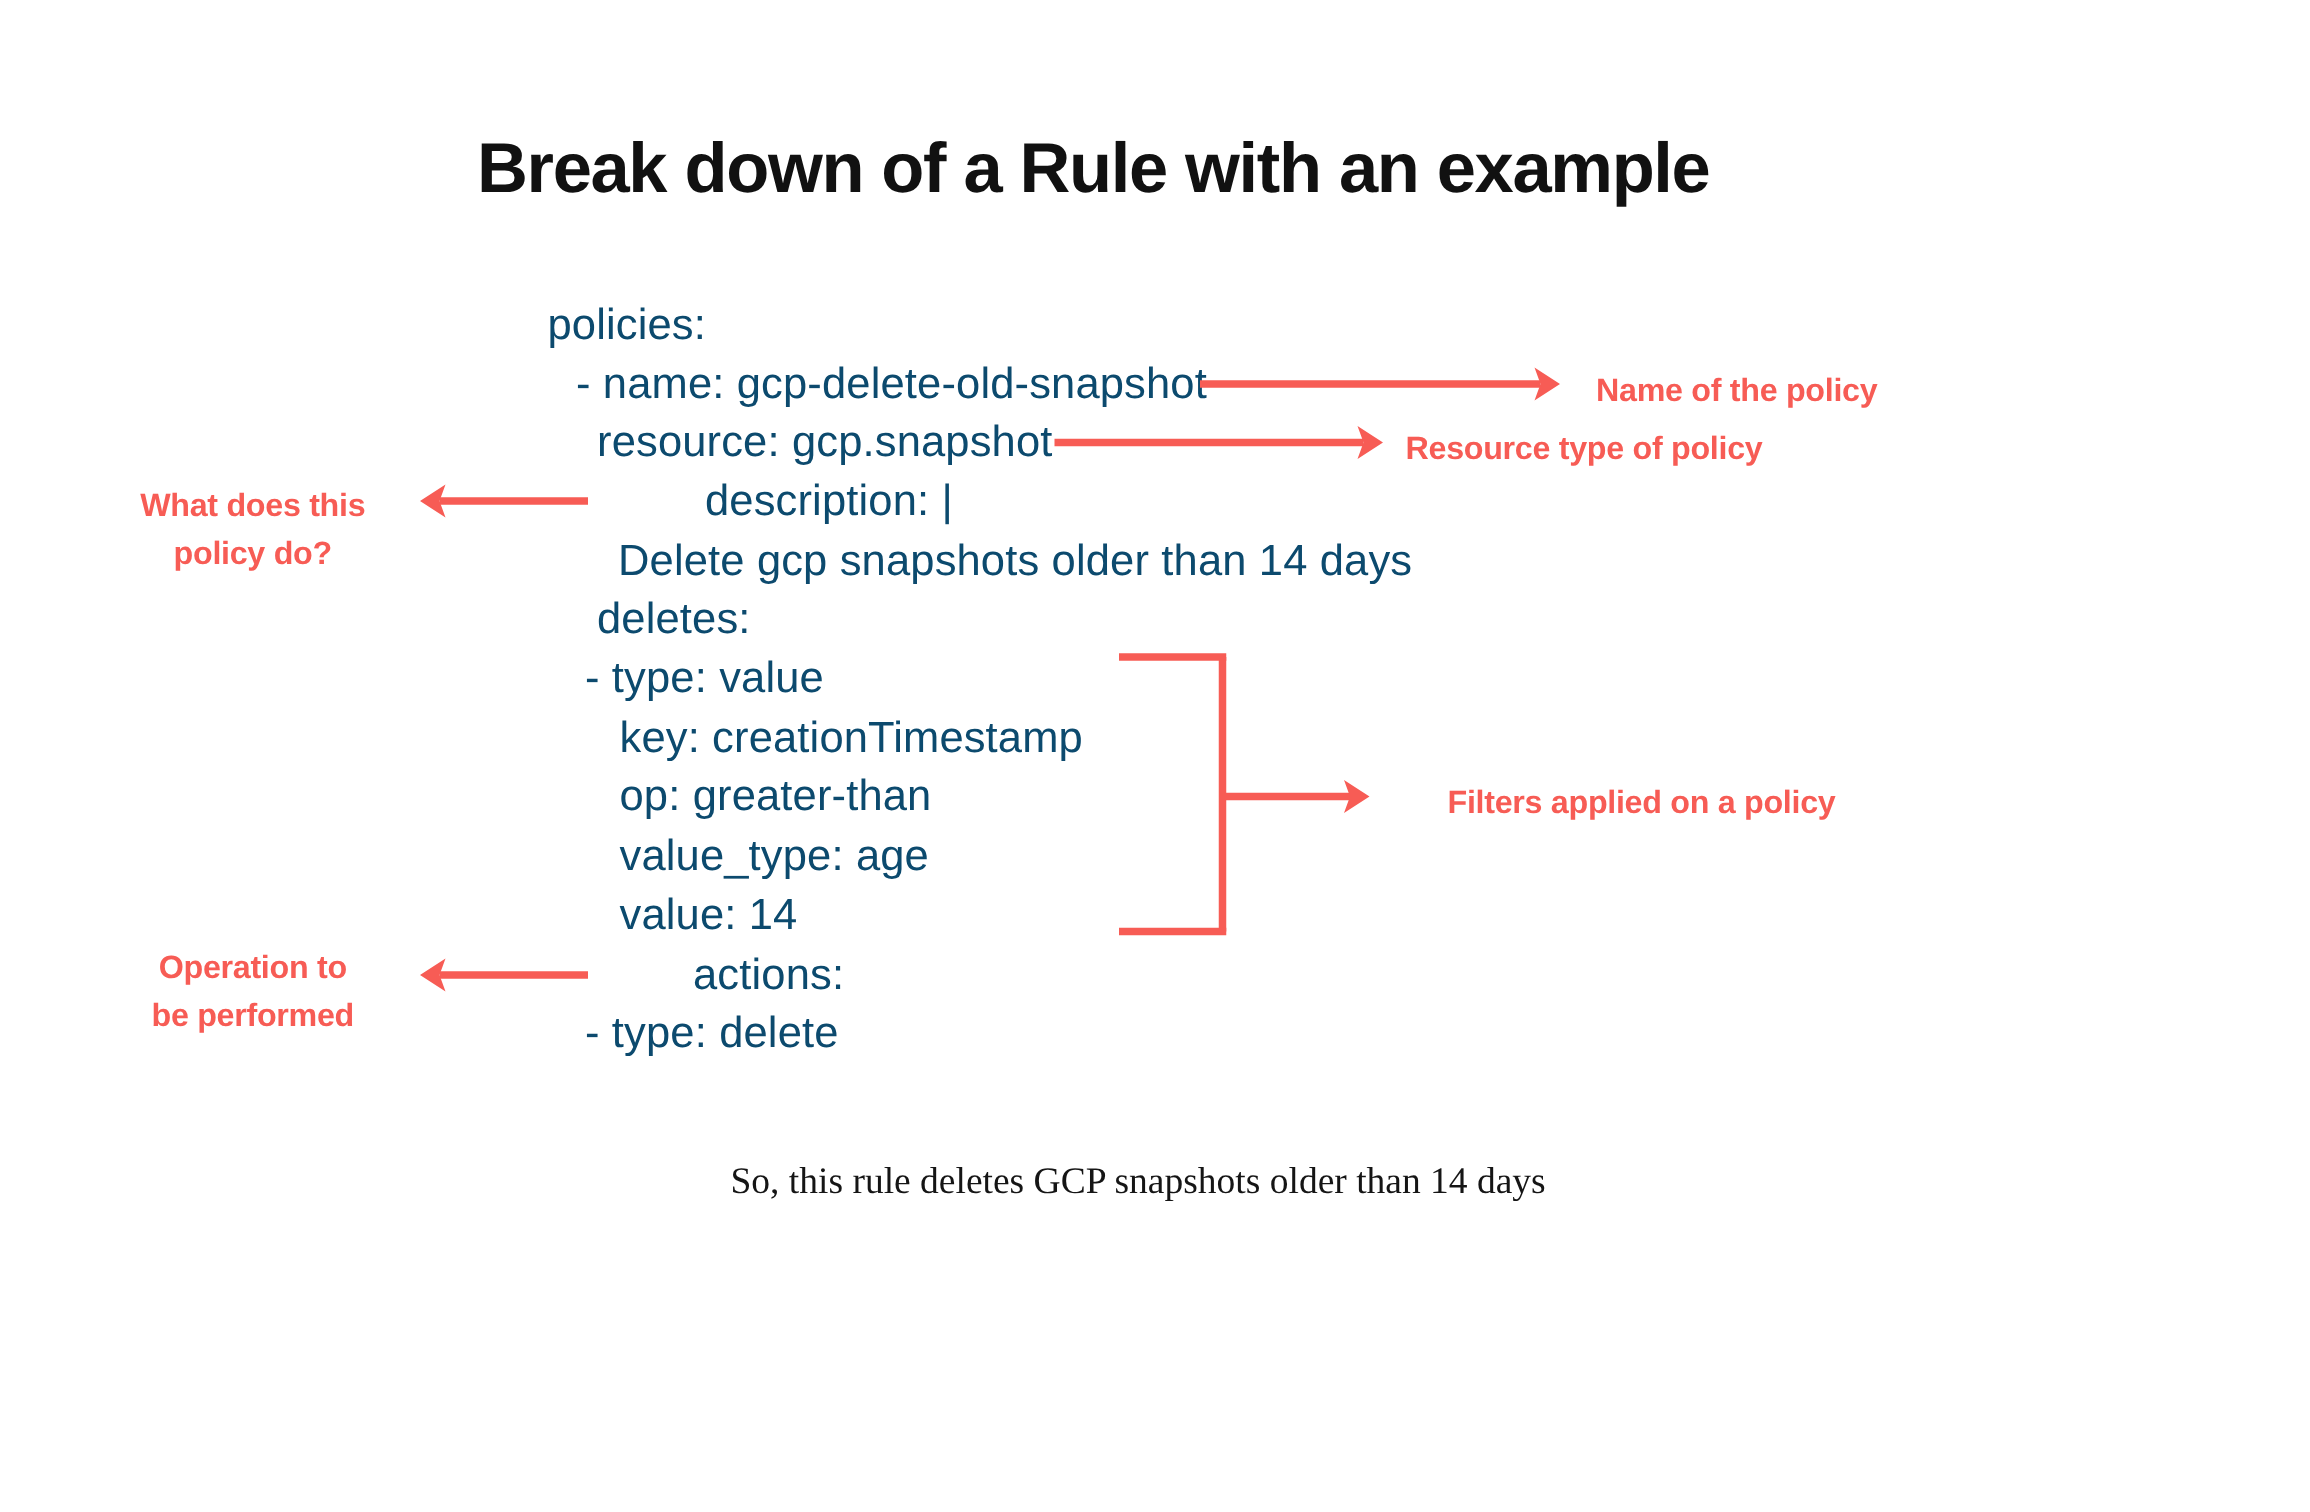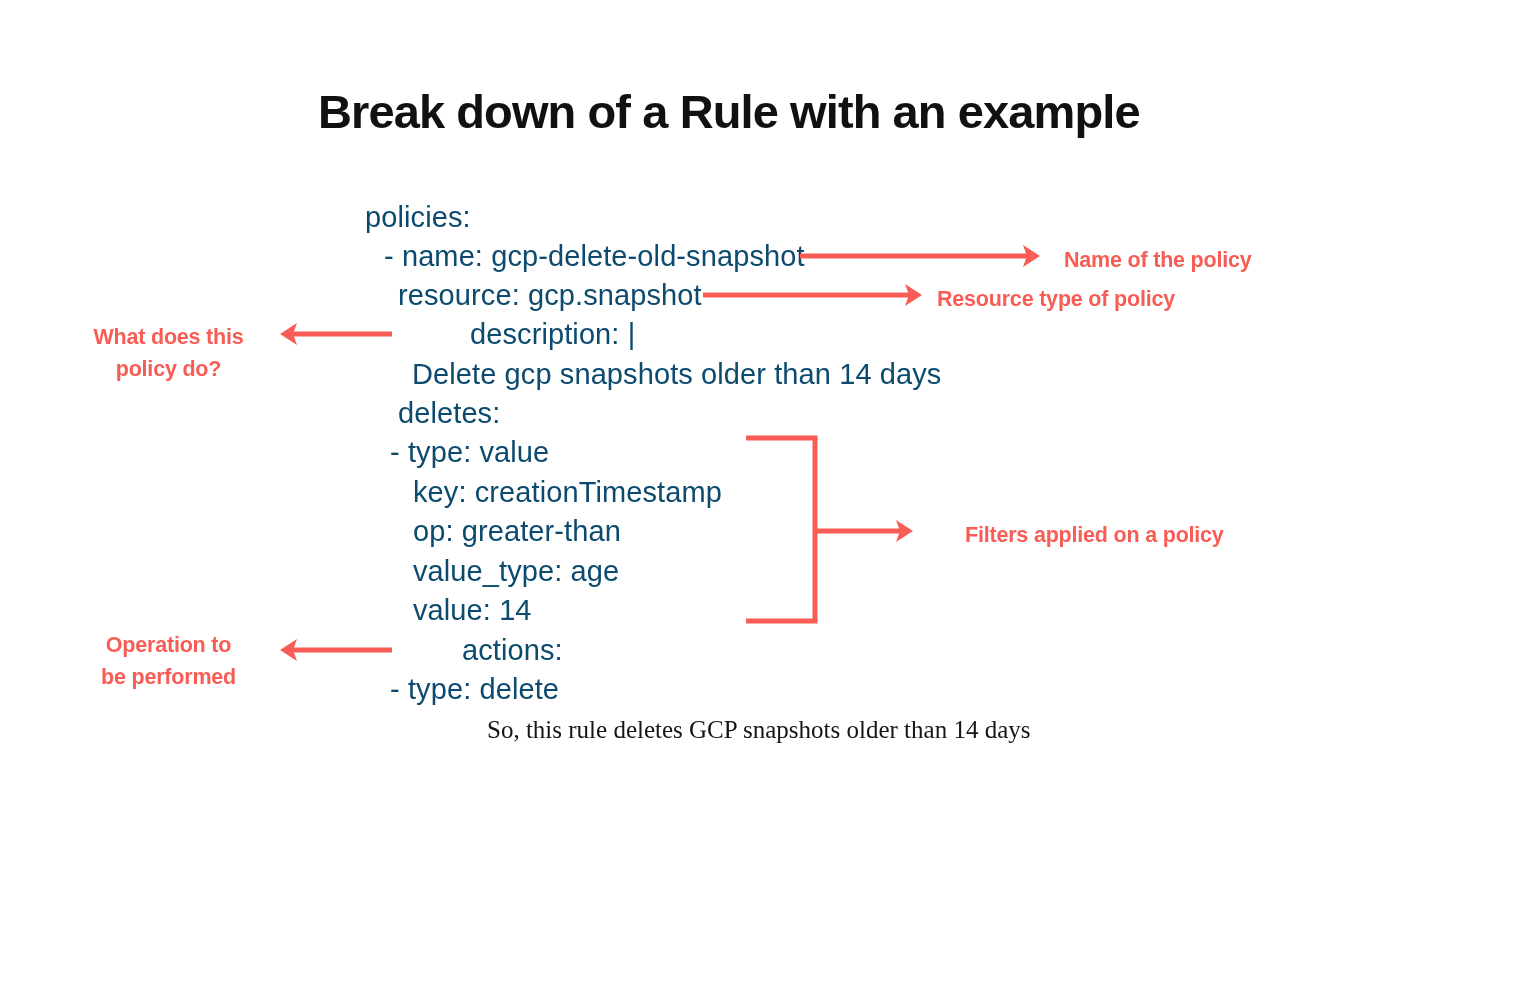--- a/index.html
+++ b/index.html
@@ -73,21 +73,21 @@
     top: 0;
     width: 1540px;
     height: 1008px;
     pointer-events: none;
   }
 
   
   #caption {
     position: absolute;
     left: 487px;
-    top: 716px;
+    top: 774px;
     font-family: "Liberation Serif", serif;
     font-size: 25px;
     font-weight: normal;
     color: #151515;
     white-space: nowrap;
     text-align: right;
   }
 </style>
 </head>
 <body>

